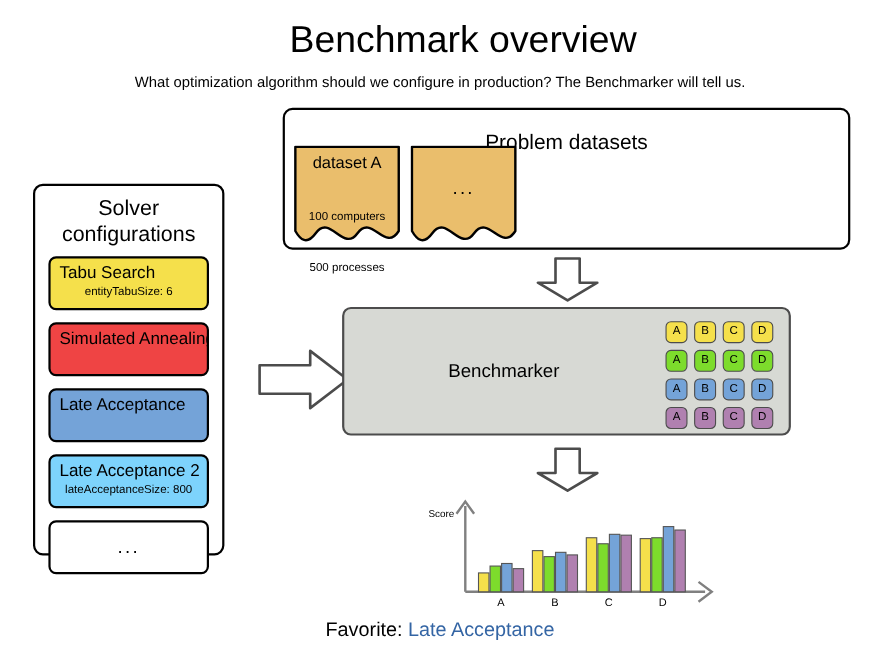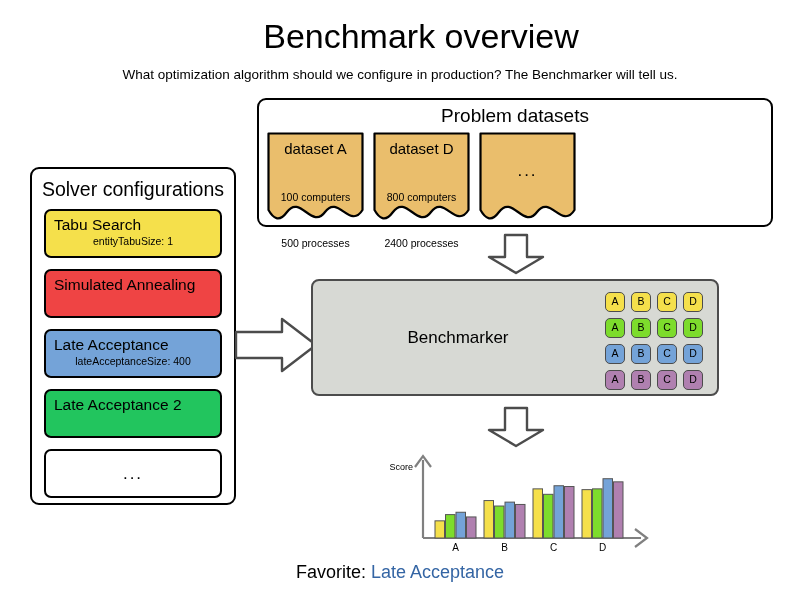--- a/index.html
+++ b/index.html
@@ -45,21 +45,21 @@
   .panel-title {
     text-align: center;
     font-size: 19px;
     line-height: 24px;
     color: #000;
   }
 
   
   #solver-panel {
     left: 30px; top: 167px;
-    width: 206px; height: 338px;
+    width: 174px; height: 338px;
   }
   #solver-panel .panel-title {
     margin-top: 8px;
     font-size: 19.5px;
   }
   .solver-list {
     margin: 8px 12px 0 12px;
     display: flex;
     flex-direction: column;
     gap: 11px;
@@ -99,21 +99,21 @@
     color: #000;
     line-height: 10px;
   }
 
   
   #datasets-panel {
     left: 257px; top: 98px;
     width: 516px; height: 129px;
   }
   #datasets-panel .panel-title {
-    margin-top: 4px;
+    margin-top: 18px;
   }
   .dataset-row {
     position: absolute;
     left: 8px; top: 32px;
     width: 500px; height: 92px;
     display: flex;
     gap: 9px;
   }
   .dataset-card {
     position: relative;
@@ -213,34 +213,34 @@
 
 <div class="abs" id="page-title">Benchmark overview</div>
 <div class="abs" id="page-subtitle">What optimization algorithm should we configure in production? The Benchmarker will tell us.</div>
 
 <div class="abs panel" id="solver-panel">
   <div class="panel-title">Solver configurations</div>
   <div class="solver-list">
 
     <div class="solver-card" style="background: rgb(245, 224, 75);">
       <div class="solver-name">Tabu Search</div>
-      <div class="solver-param">entityTabuSize: 1</div>
+      <div class="solver-param">entityTabuSize: 6</div>
     </div>
 
     <div class="solver-card" style="background: #ef4444;">
       <div class="solver-name">Simulated Annealing</div>
     </div>
 
     <div class="solver-card" style="background: rgb(116, 163, 216);">
       <div class="solver-name">Late Acceptance</div>
-      <div class="solver-param">lateAcceptanceSize: 400</div>
-    </div>
-
-    <div class="solver-card" style="background: #22c55e;">
+    </div>
+
+    <div class="solver-card" style="background: #7dd3fc;">
       <div class="solver-name">Late Acceptance 2</div>
+      <div class="solver-param">lateAcceptanceSize: 800</div>
     </div>
 
     <div class="solver-card empty" style="background: rgb(255, 255, 255);">
       <div class="ellipsis">...</div>
     </div>
 
   </div>
 </div>
 
 <div class="abs panel" id="datasets-panel">
@@ -254,30 +254,20 @@
       </svg>
       <div class="dataset-inner">
         <div class="dataset-name">dataset A</div>
         <div class="dataset-line">100 computers</div>
         <div class="dataset-line">500 processes</div>
       </div>
     </div>
 
 
 
-    <div class="dataset-card">
-      <svg viewBox="0 0 97 92">
-        <path d="M1.5 1.5 H95.5 V78 C83 98 71 62 58 80 C45 98 33 62 20 80 C12 91 6 86 1.5 78 Z" fill="#eabe6c" stroke="#000000" stroke-width="2.2" stroke-linejoin="round"></path>
-      </svg>
-      <div class="dataset-inner">
-        <div class="dataset-name">dataset D</div>
-        <div class="dataset-line">800 computers</div>
-        <div class="dataset-line">2400 processes</div>
-      </div>
-    </div>
 
     <div class="dataset-card empty">
       <svg viewBox="0 0 97 92">
         <path d="M1.5 1.5 H95.5 V78 C83 98 71 62 58 80 C45 98 33 62 20 80 C12 91 6 86 1.5 78 Z" fill="#eabe6c" stroke="#000000" stroke-width="2.2" stroke-linejoin="round"></path>
       </svg>
       <div class="dataset-inner">
         <div class="ellipsis">...</div>
       </div>
     </div>
 

